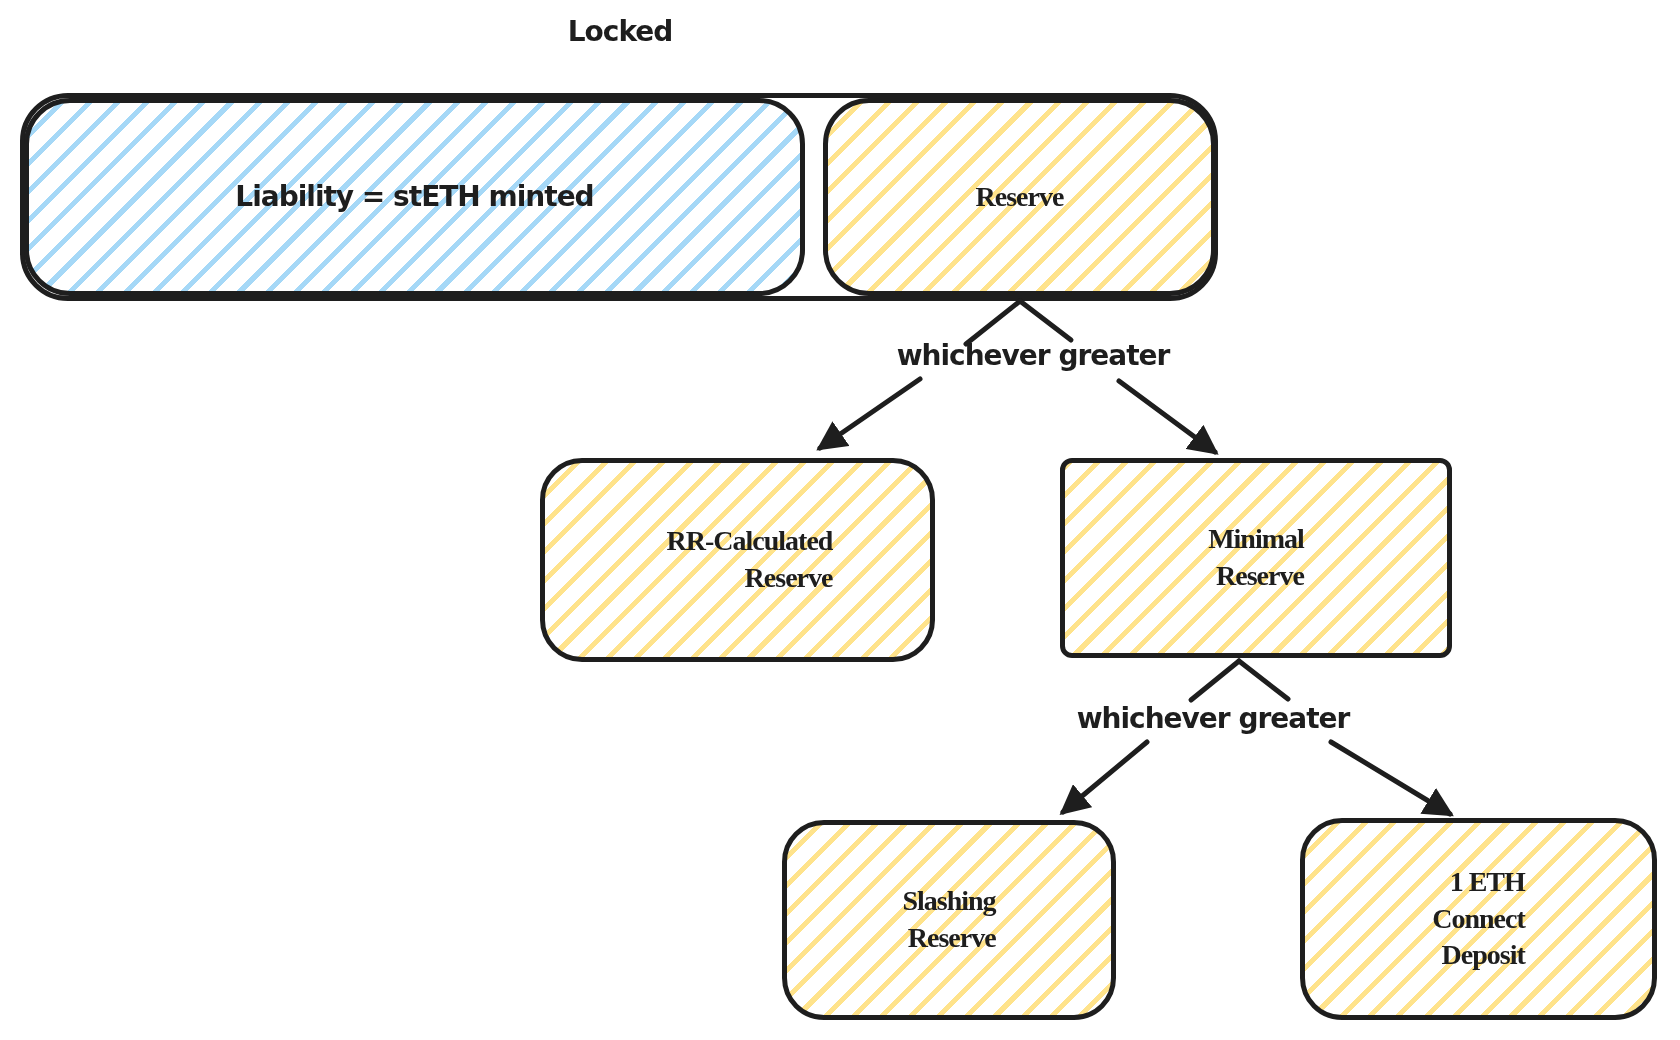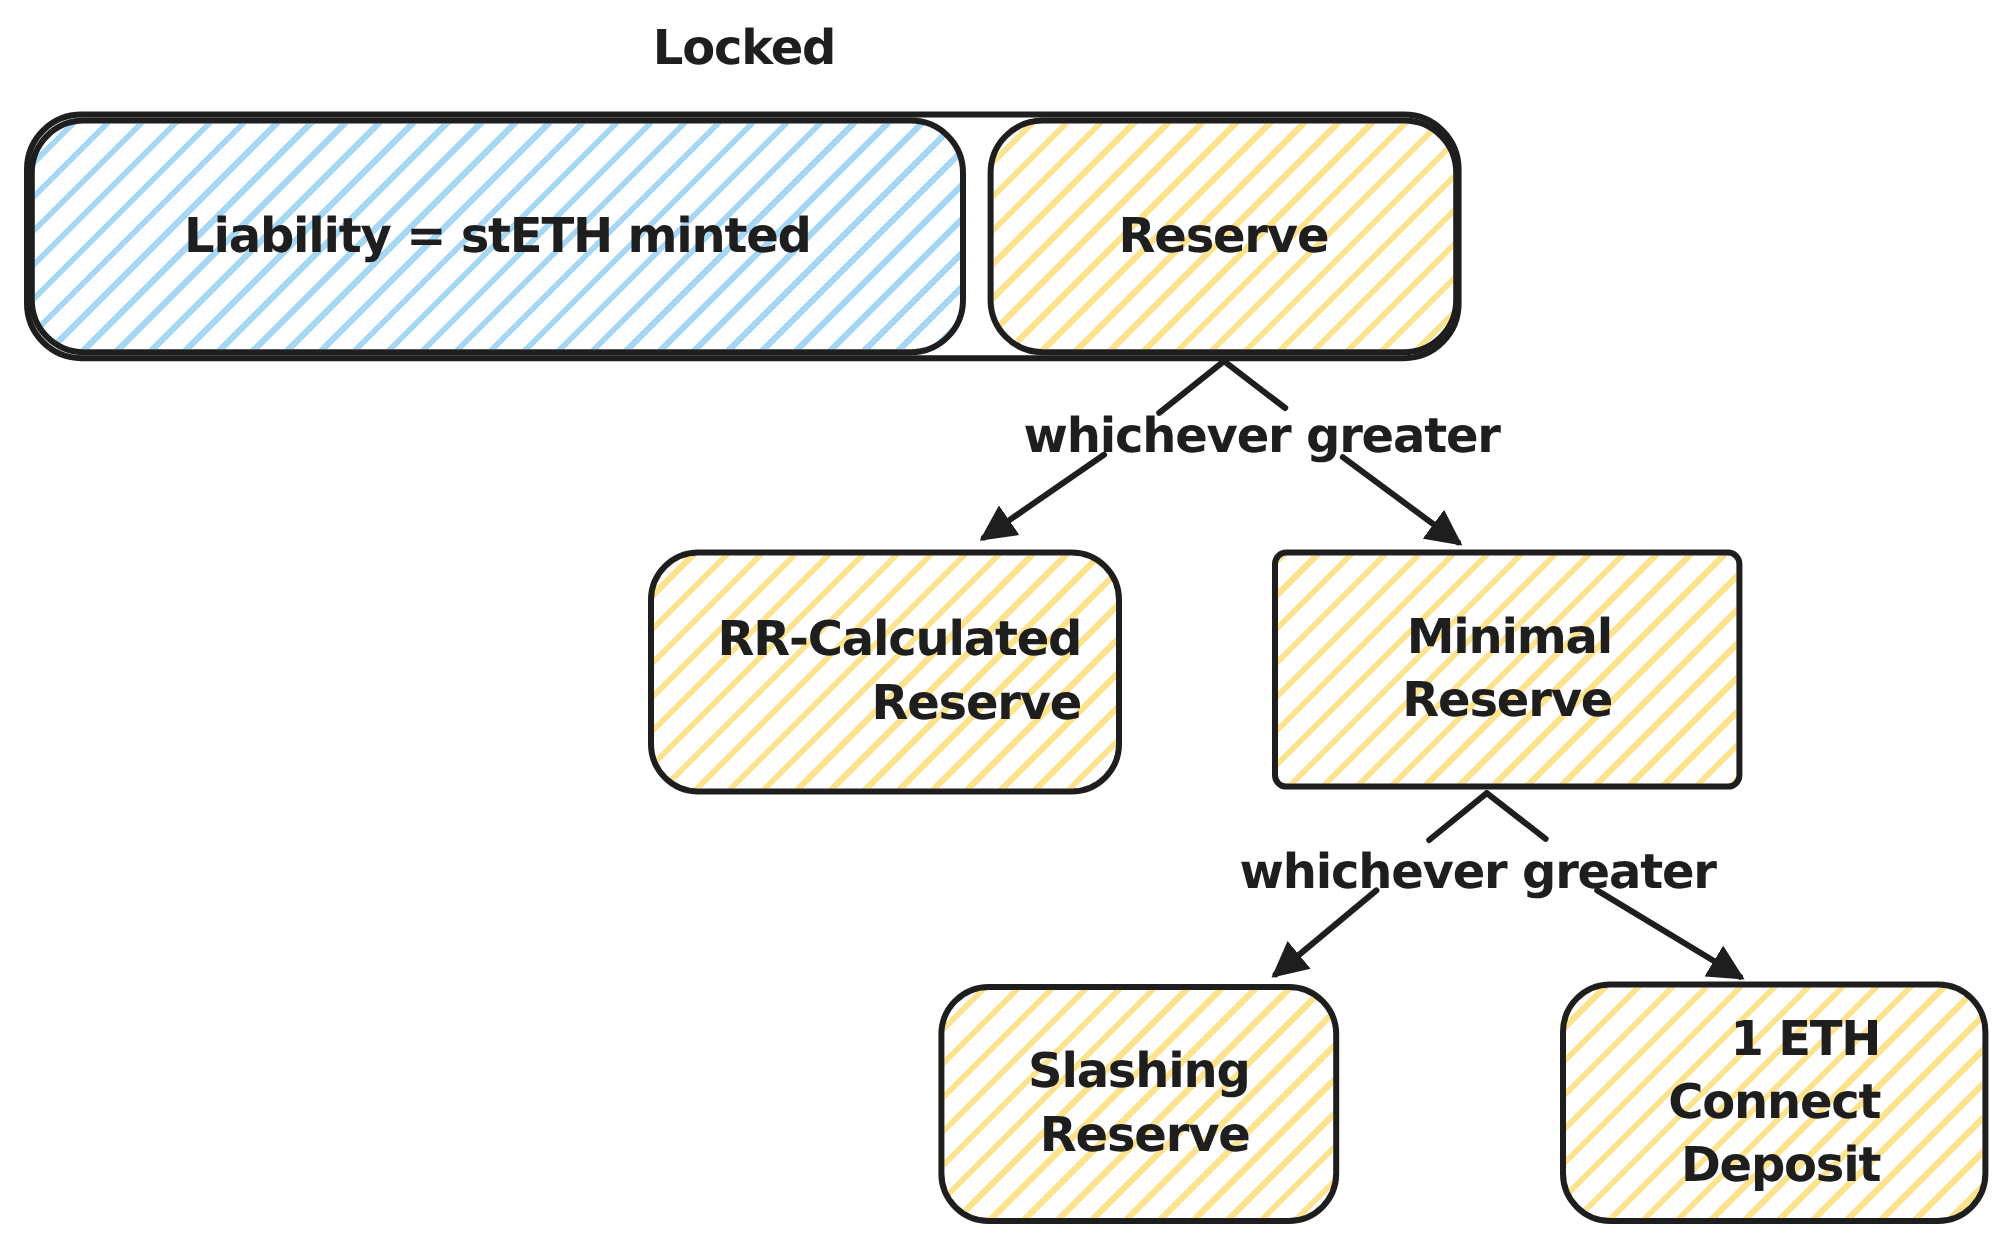--- a/index.html
+++ b/index.html
@@ -8,21 +8,21 @@
     position: relative;
     width: 1680px;
     height: 1040px;
     background: #ffffff;
     overflow: hidden;
     font-family: "DejaVu Sans", "Liberation Sans", sans-serif;
     color: #1e1e1e;
   }
   .hand-text {
     font-weight: 700;
-    font-size: 40px;
+    font-size: 28px;
     letter-spacing: -1px;
     line-height: 1.32;
     color: #1e1e1e;
   }
   .float-label {
     position: absolute;
     text-align: center;
     white-space: nowrap;
   }
   .node {
@@ -33,20 +33,21 @@
     align-items: center;
     justify-content: center;
     text-align: right;
     white-space: pre-line;
   }
   .hatch-blue {
     background-image: repeating-linear-gradient(135deg, #a5d8f7 0 5px, transparent 5px 20px);
   }
   .hatch-yellow {
     background-image: repeating-linear-gradient(135deg, #ffe38b 0 5px, transparent 5px 20px);
+    font-family: Liberation Serif, serif;
   }
   
   #bar-outline {
     position: absolute;
     left: 20px; top: 93px; width: 1198px; height: 208px;
     border: 5px solid #1e1e1e;
     border-radius: 48px;
     background: transparent;
   }
   #node-liability { left: 24px;  top: 98px; width: 781px; height: 198px; border-radius: 46px; }

